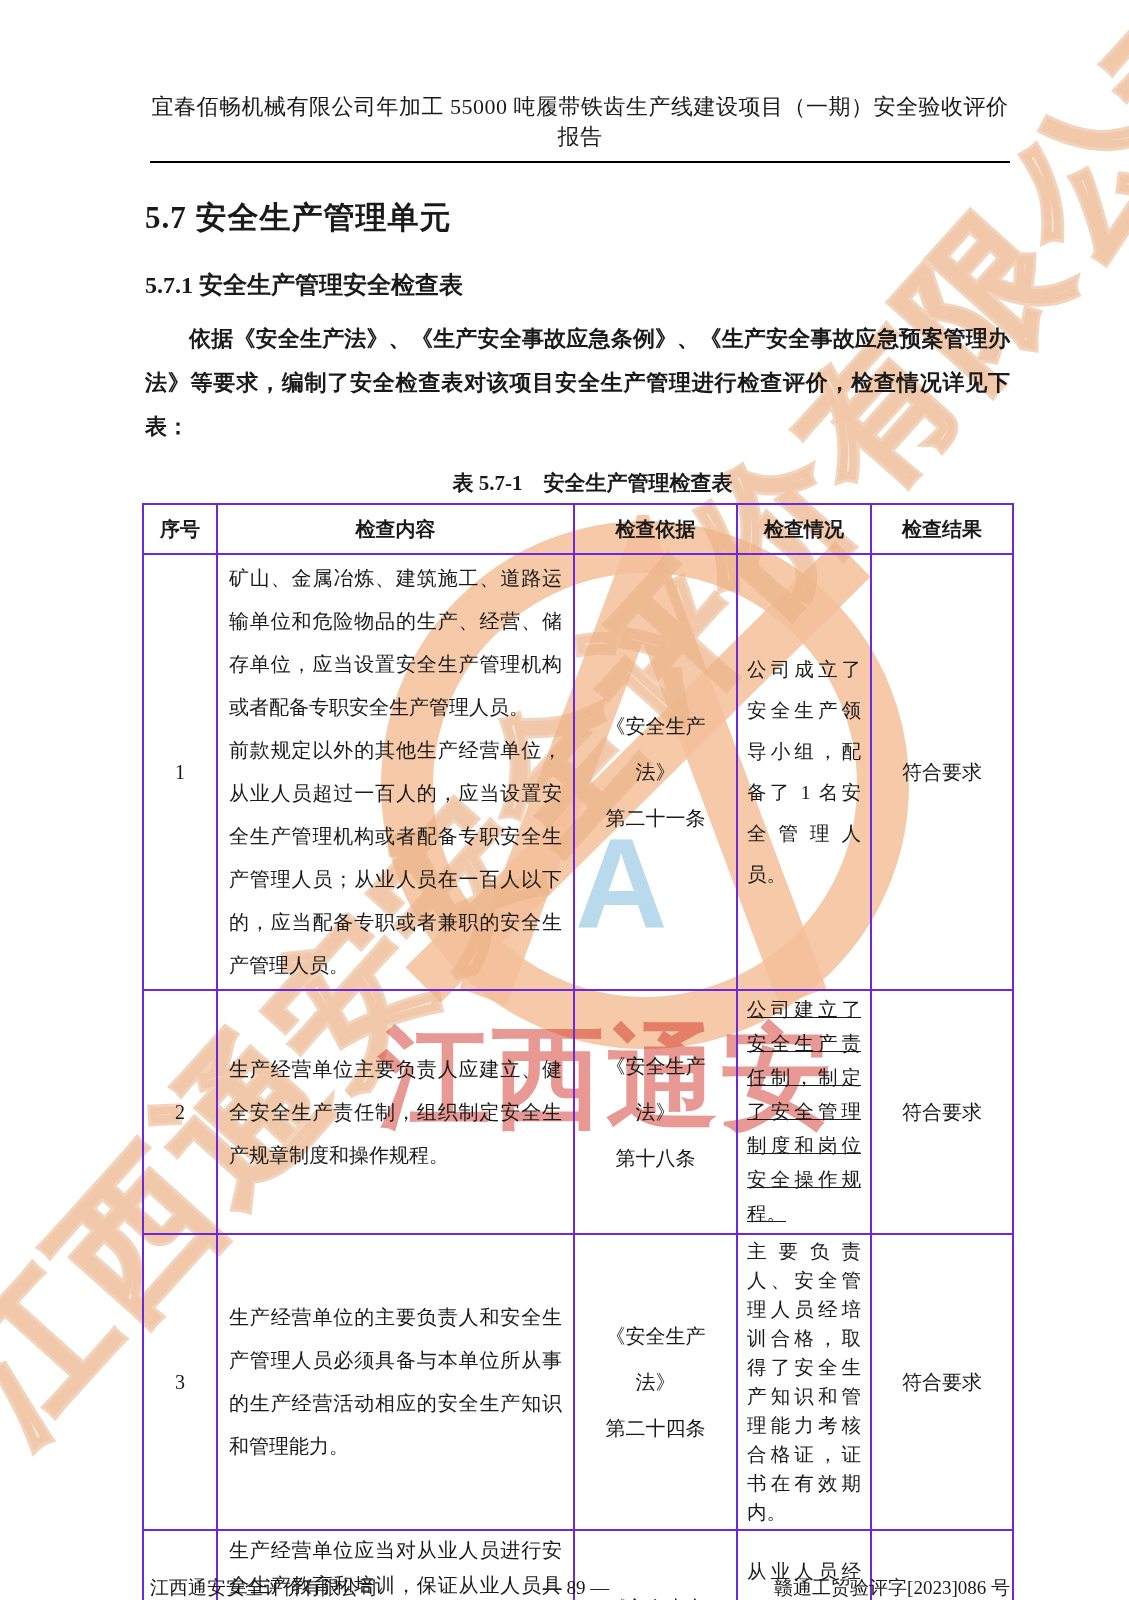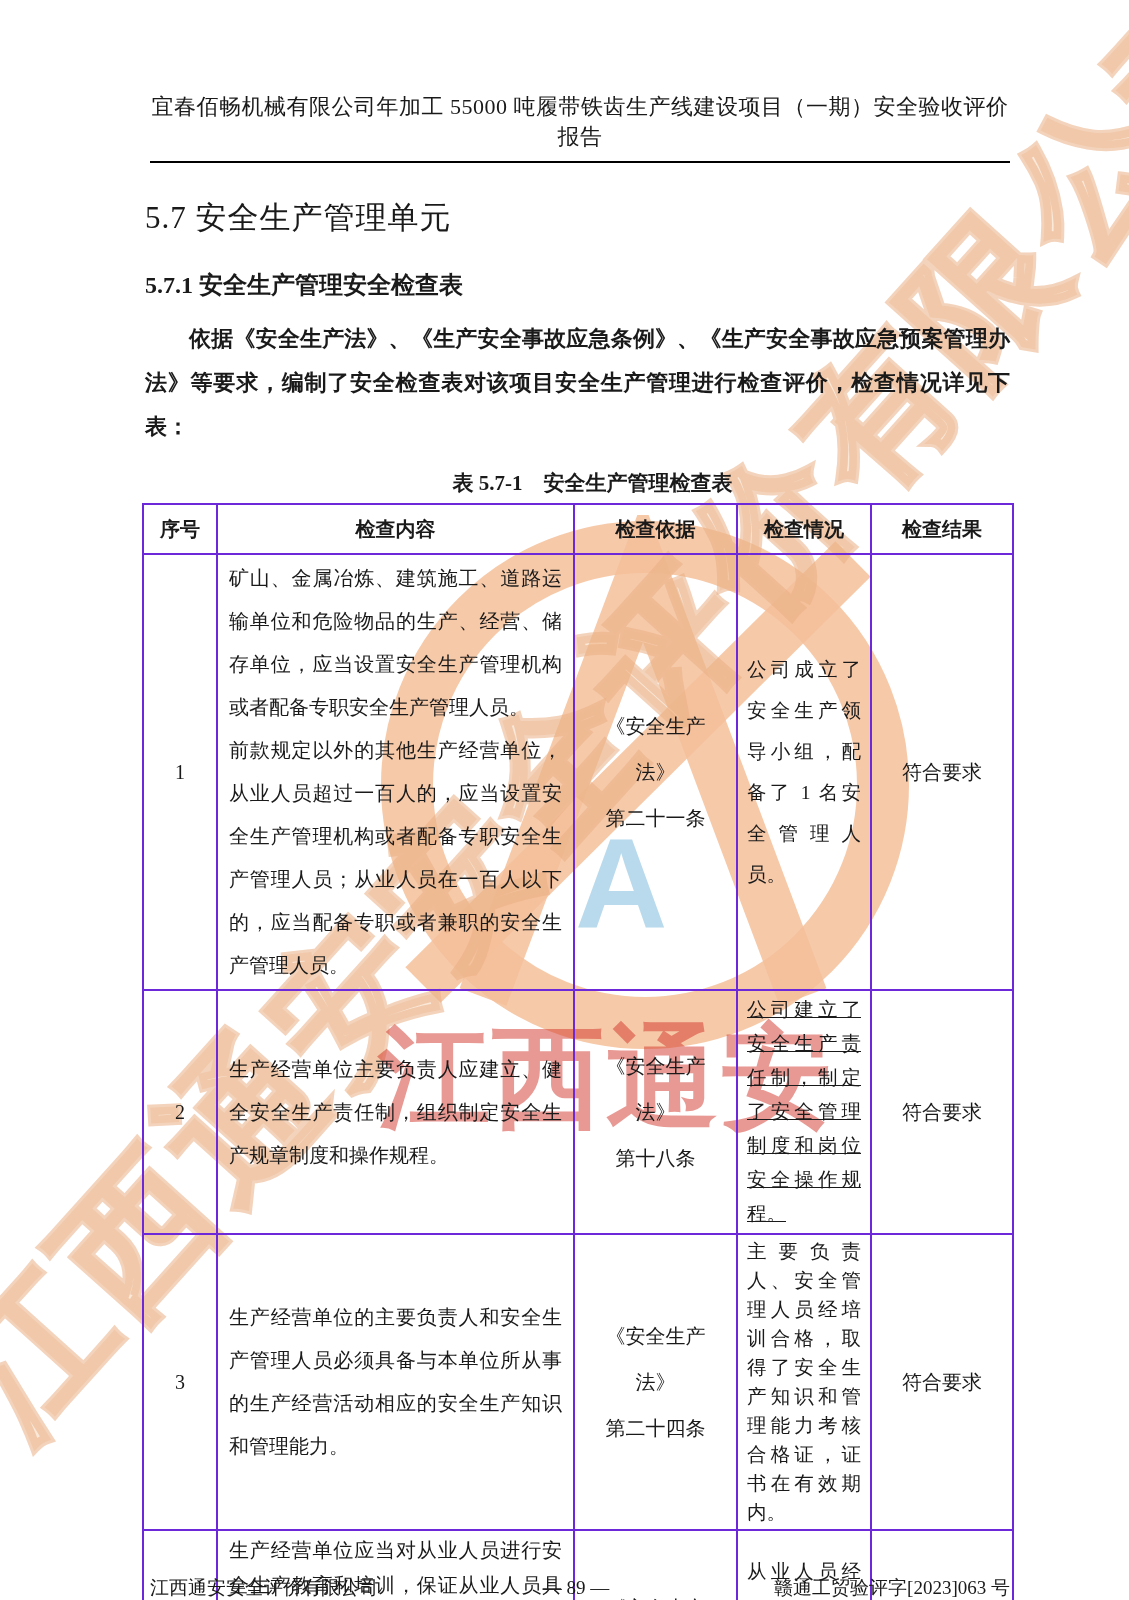--- a/index.html
+++ b/index.html
@@ -37,21 +37,21 @@
   }
   
   .content{position:relative;z-index:1;}
   .doc-header{
     margin:92px 0 0 150px;width:860px;
     text-align:center;font-size:22px;letter-spacing:0.5px;
     padding-bottom:9px;border-bottom:2px solid #000;
   }
   .sec-title{
     margin:34px 0 0 145px;
-    font-size:31px;font-weight:normal;letter-spacing:1px;
+    font-size:31px;font-weight:bold;letter-spacing:1px;
   }
   .subsec-title{
     margin:30px 4px 0 145px;
     font-size:24px;font-weight:bold;
   }
   .intro{
     margin:16px 119px 0 145px;
     font-size:22px;line-height:44px;
     text-align:justify;text-indent:2em;font-weight:bold;
   }
@@ -174,17 +174,17 @@
 第二十五条</td>
     <td class="situation-cell">从业人员经公司培训，并考核，考核合格后才能上岗。</td>
     <td class="result-cell">符合要求</td>
   </tr>
         </tbody>
     </table>
 
     <div class="doc-footer">
       <span>江西通安安全评价有限公司</span>
       <span>— 89 —</span>
-      <span>赣通工贸验评字[2023]063 号</span>
+      <span>赣通工贸验评字[2023]086 号</span>
     </div>
 
   </div>
 </div>
 
 </body></html>

